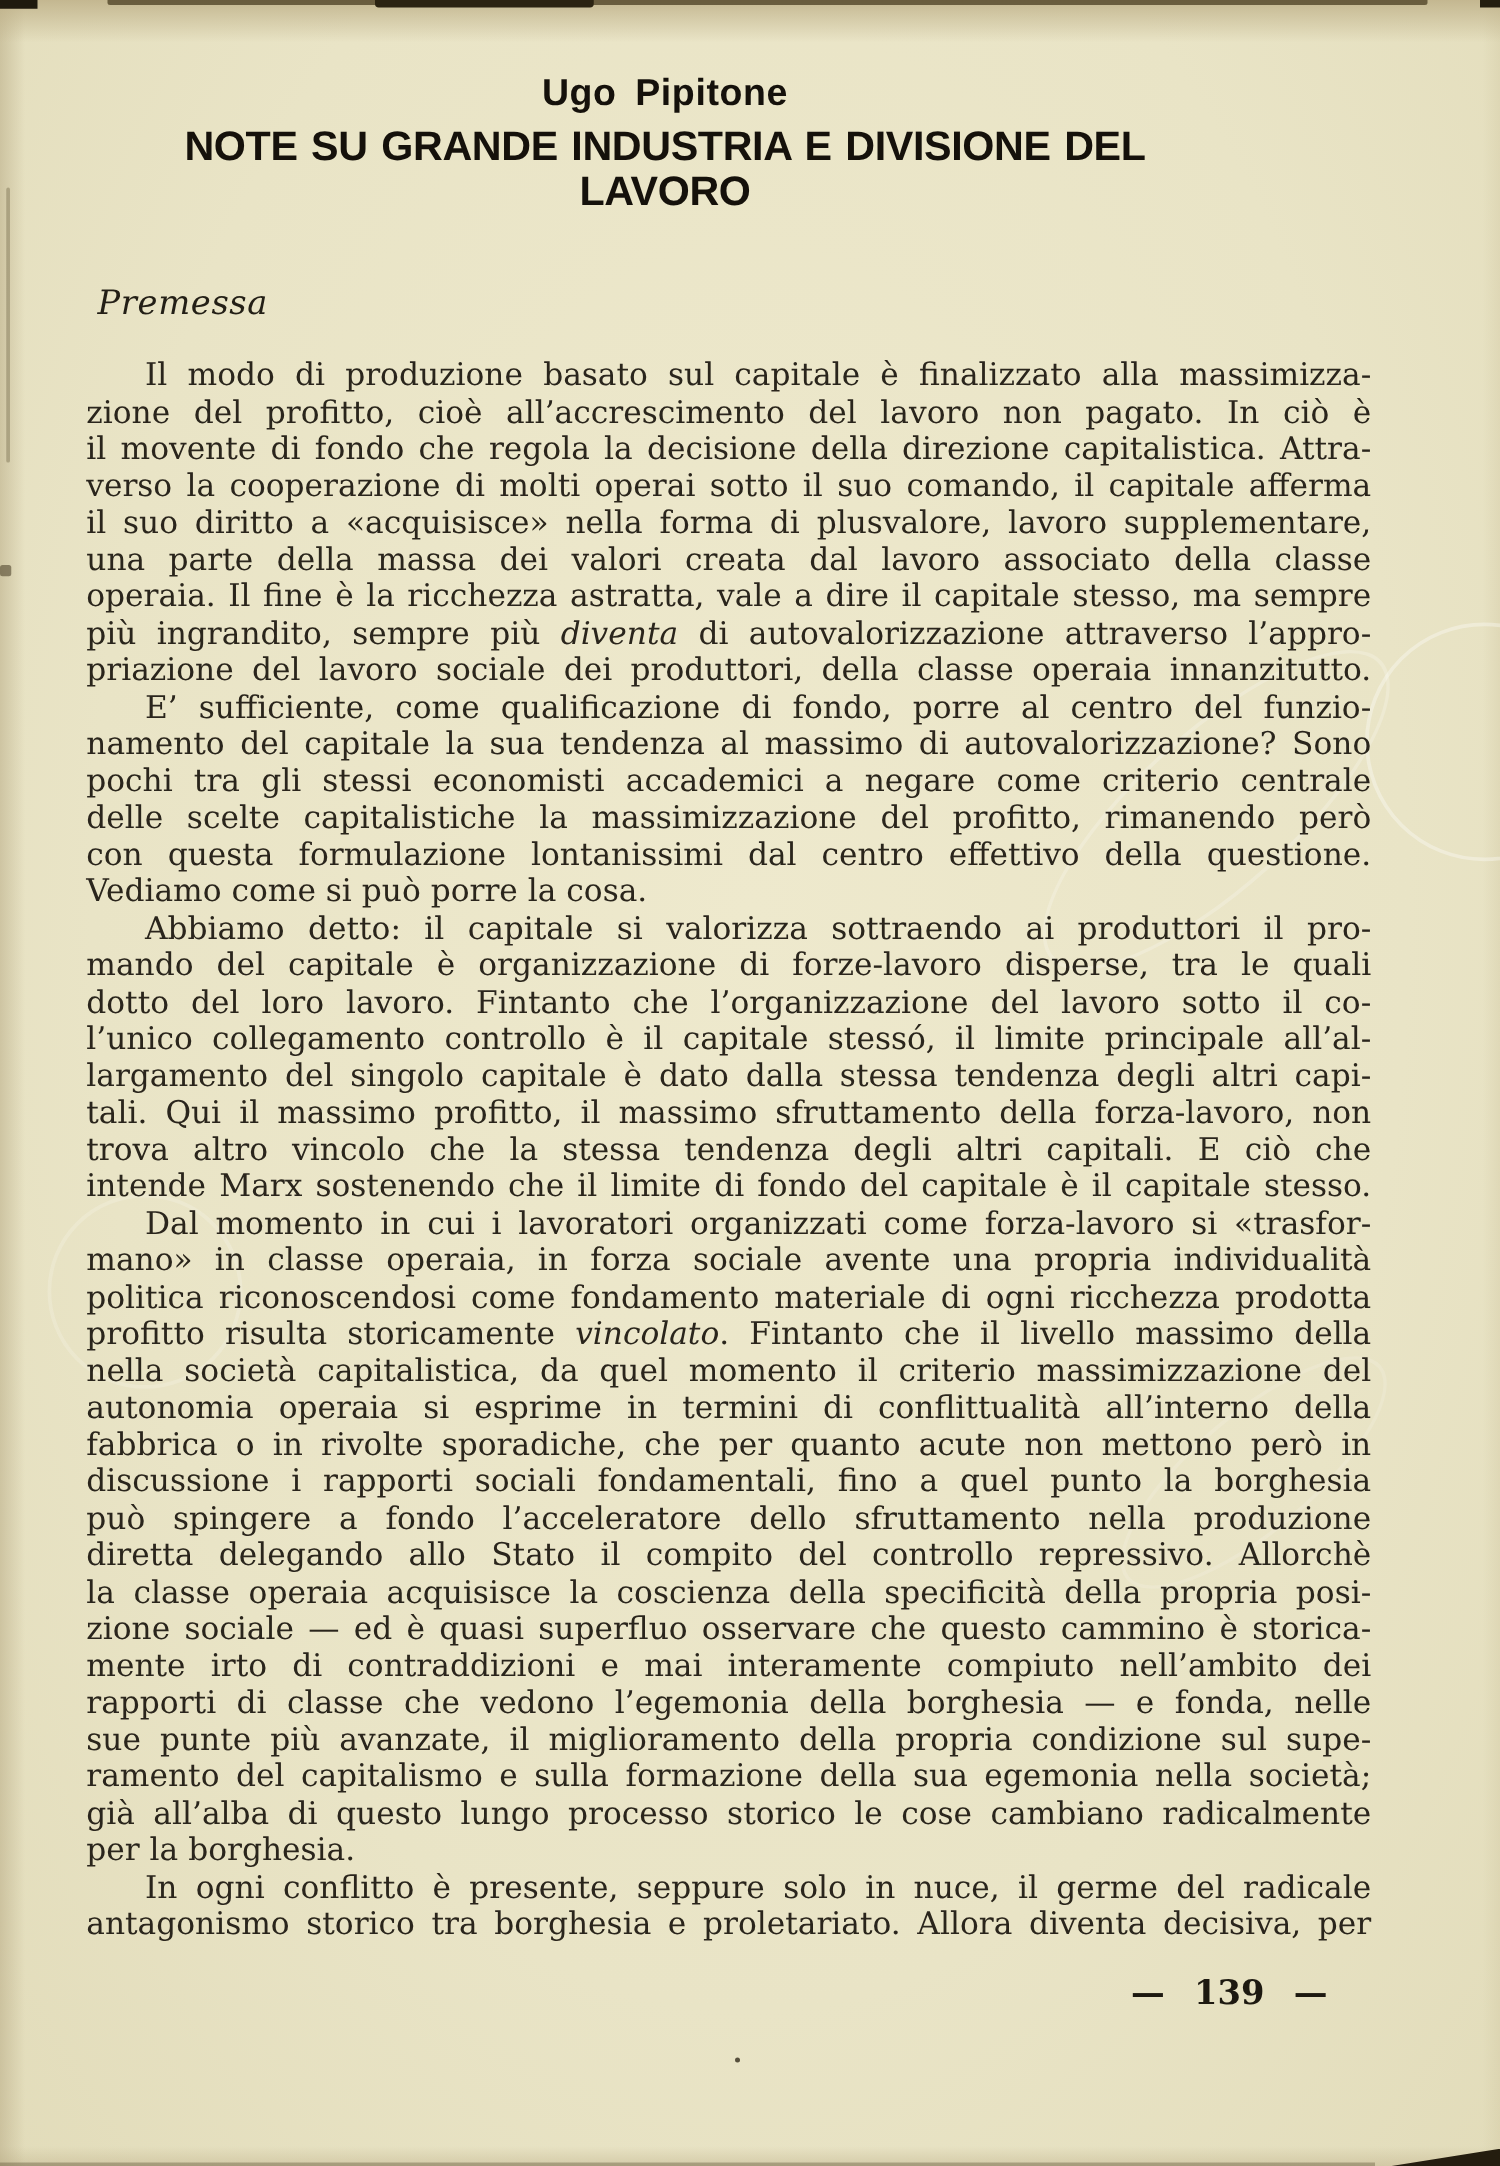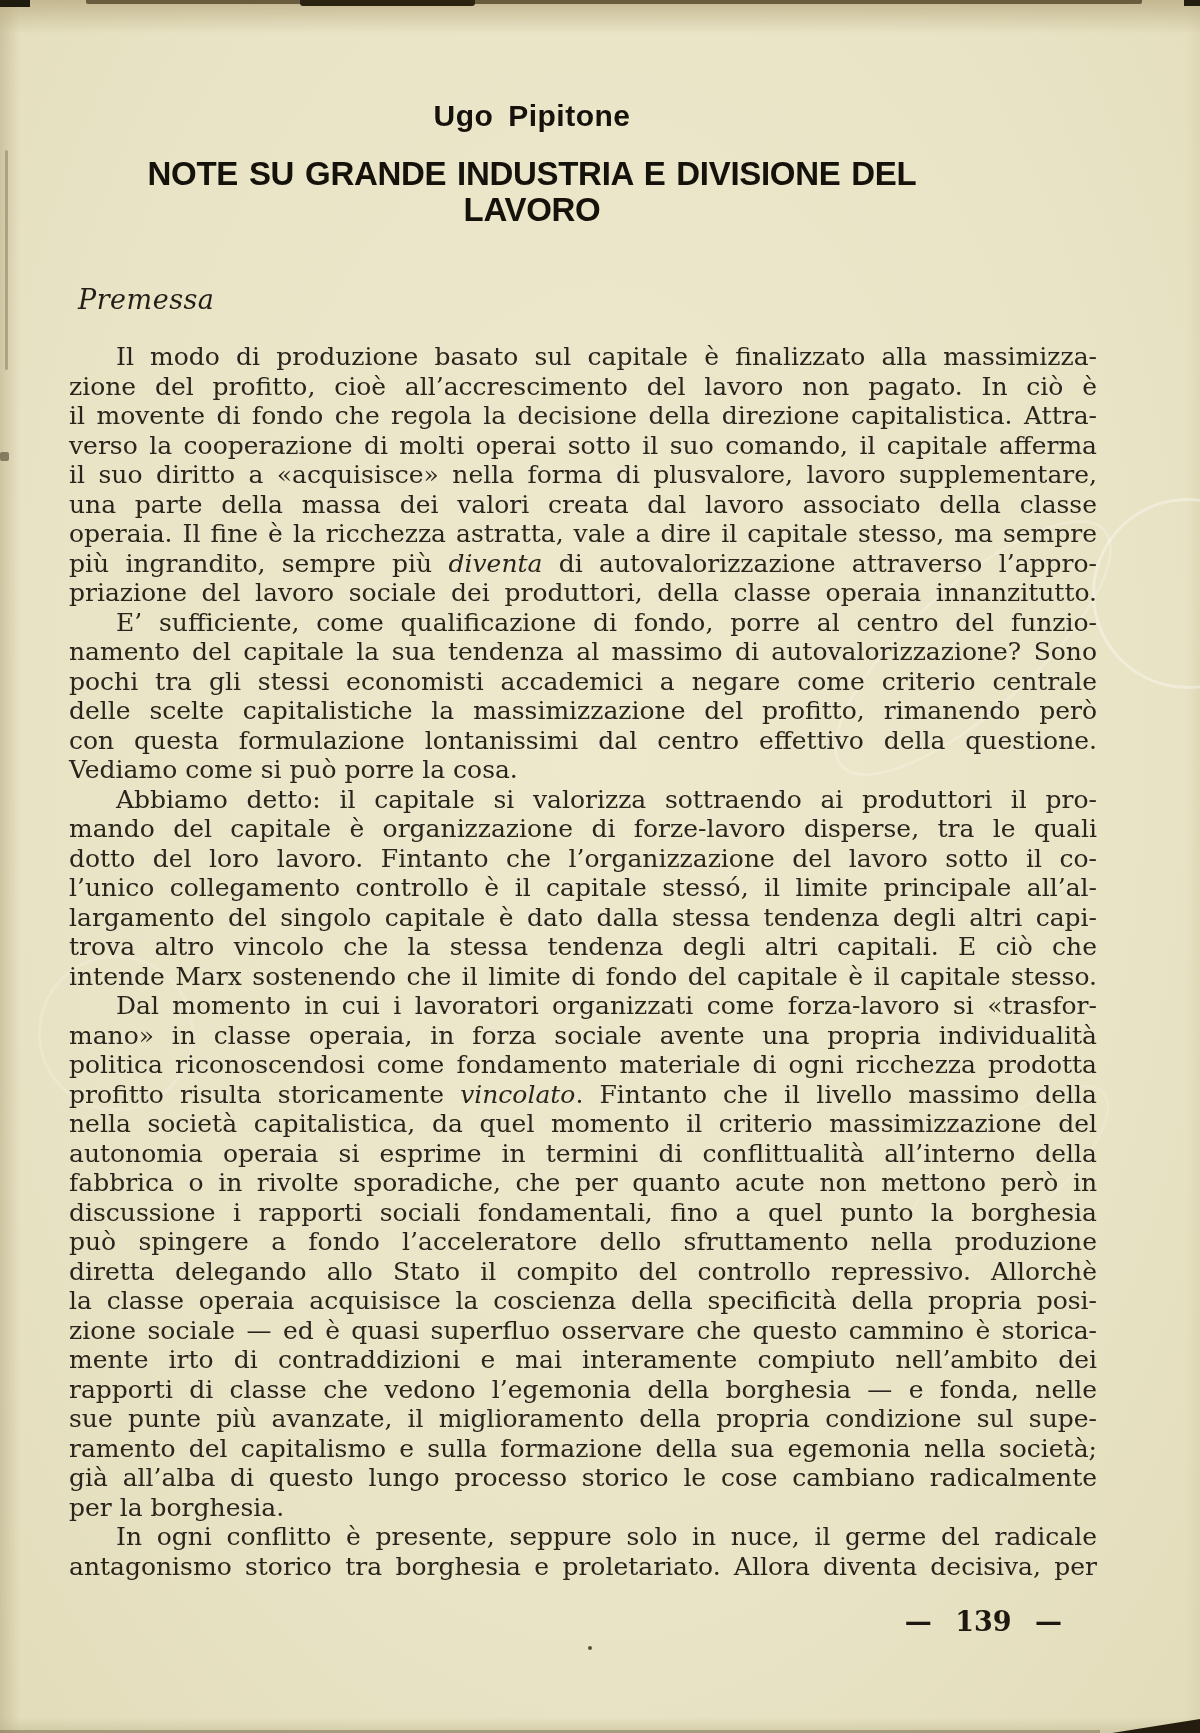--- a/index.html
+++ b/index.html
@@ -28,27 +28,27 @@
   .left-notch{position:absolute;top:452px;left:0;width:9px;height:9px;background:rgba(70,58,34,.55);border-radius:2px;}
   
   .ghost{position:absolute;border:3px solid rgba(255,255,255,.34);border-radius:50%;pointer-events:none;}
   .ghost-1{top:498px;left:1092px;width:185px;height:185px;}
   .ghost-2{top:585px;left:795px;width:350px;height:120px;transform:rotate(-42deg);border-color:rgba(255,255,255,.22);}
   .ghost-3{top:955px;left:38px;width:150px;height:150px;border-color:rgba(255,255,255,.18);}
   .ghost-4{top:1130px;left:870px;width:260px;height:90px;transform:rotate(-40deg);border-color:rgba(255,255,255,.14);}
   
   .centered{width:908px;margin-left:78px;text-align:center;}
   .author{
-    padding-top:100px;
+    padding-top:59px;
     font-family:"Liberation Sans","DejaVu Sans",sans-serif;
     font-weight:bold;font-size:30px;line-height:32px;
     color:#15110b;letter-spacing:.5px;word-spacing:6px;
   }
   .title{
-    margin-top:24px;
+    margin-top:8px;
     font-family:"Liberation Sans","DejaVu Sans",sans-serif;
     font-weight:bold;font-size:33px;line-height:36px;
     color:#15110b;letter-spacing:-.3px;word-spacing:2px;
   }
   .premessa{
     margin:57px 0 0 78px;
     font-style:italic;font-size:27px;line-height:30px;
     color:#231f16;letter-spacing:.5px;
   }
   
@@ -105,20 +105,21 @@
       <div class="line">namento del capitale la sua tendenza al massimo di autovalorizzazione? Sono</div>
       <div class="line">pochi tra gli stessi economisti accademici a negare come criterio centrale</div>
       <div class="line">delle scelte capitalistiche la massimizzazione del profitto, rimanendo però</div>
       <div class="line">con questa formulazione lontanissimi dal centro effettivo della questione.</div>
       <div class="line shortlast">Vediamo come si può porre la cosa.</div>
       <div class="line indent">Abbiamo detto: il capitale si valorizza sottraendo ai produttori il pro-</div>
       <div class="line">mando del capitale è organizzazione di forze-lavoro disperse, tra le quali</div>
       <div class="line">dotto del loro lavoro. Fintanto che l’organizzazione del lavoro sotto il co-</div>
       <div class="line">l’unico collegamento controllo è il capitale stessó, il limite principale all’al-</div>
       <div class="line">largamento del singolo capitale è dato dalla stessa tendenza degli altri capi-</div>
+      <div class="line">tali. Qui il massimo profitto, il massimo sfruttamento della forza-lavoro, non</div>
       <div class="line">trova altro vincolo che la stessa tendenza degli altri capitali. E ciò che</div>
       <div class="line">intende Marx sostenendo che il limite di fondo del capitale è il capitale stesso.</div>
       <div class="line indent">Dal momento in cui i lavoratori organizzati come forza-lavoro si «trasfor-</div>
       <div class="line">mano» in classe operaia, in forza sociale avente una propria individualità</div>
       <div class="line">politica riconoscendosi come fondamento materiale di ogni ricchezza prodotta</div>
       <div class="line">profitto risulta storicamente <i>vincolato</i>. Fintanto che il livello massimo della</div>
       <div class="line">nella società capitalistica, da quel momento il criterio massimizzazione del</div>
       <div class="line">autonomia operaia si esprime in termini di conflittualità all’interno della</div>
       <div class="line">fabbrica o in rivolte sporadiche, che per quanto acute non mettono però in</div>
       <div class="line">discussione i rapporti sociali fondamentali, fino a quel punto la borghesia</div>

